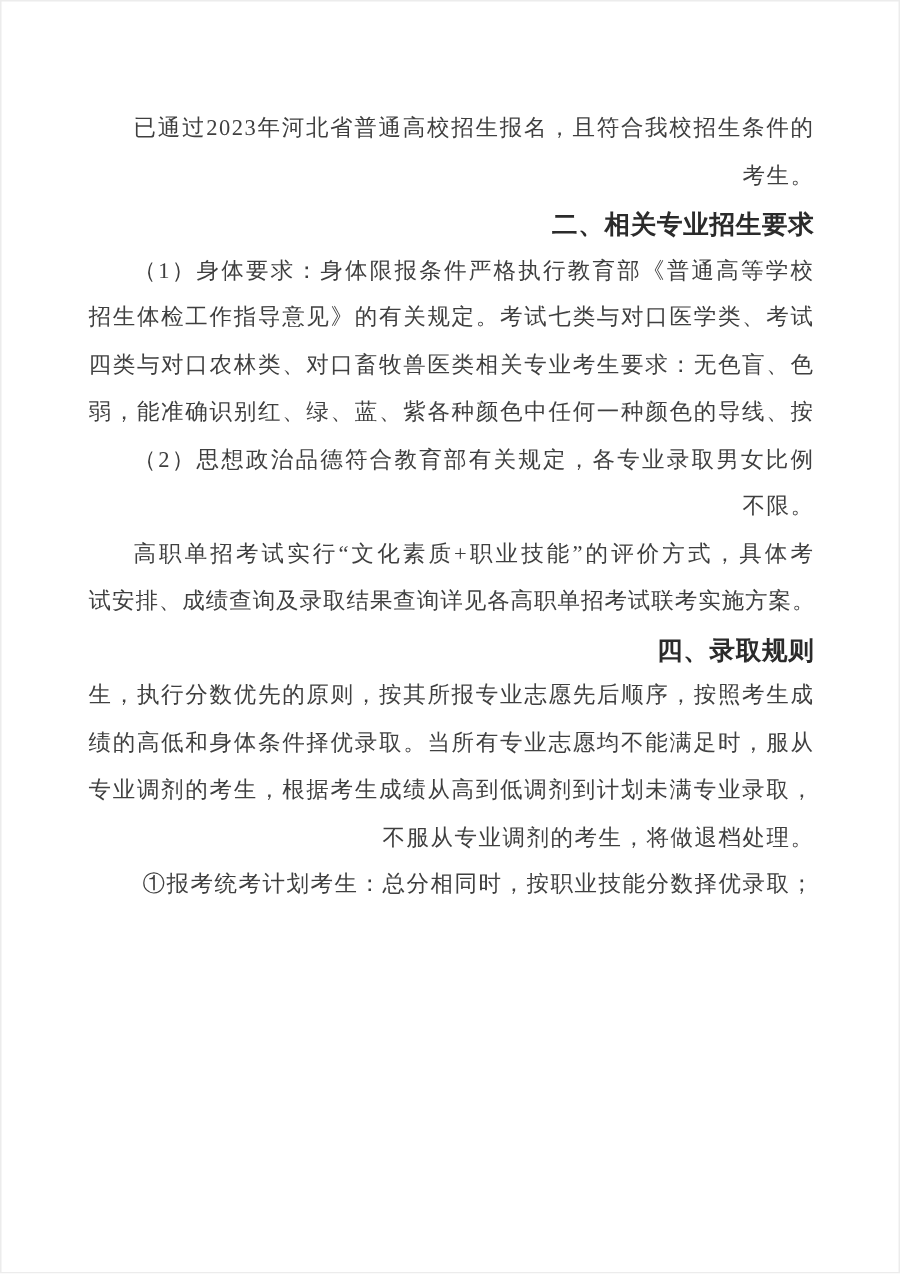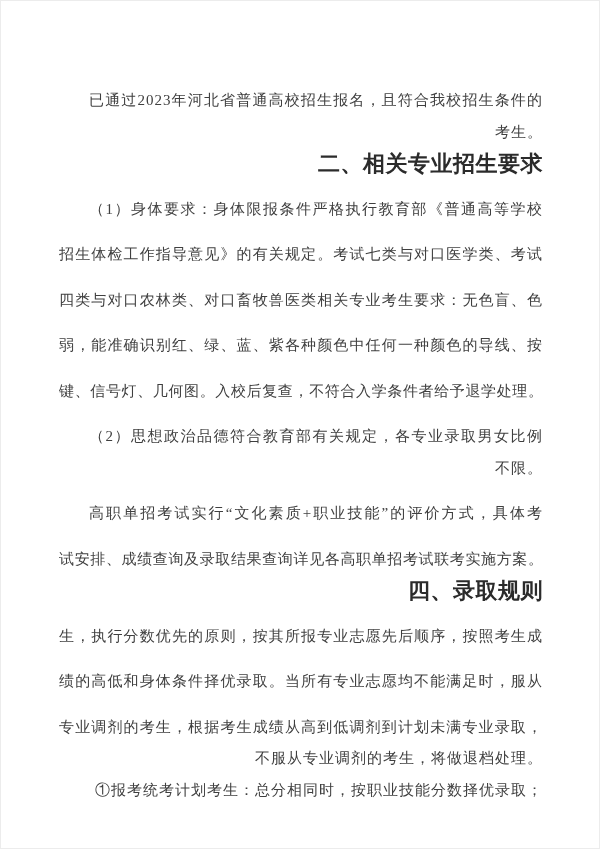--- a/index.html
+++ b/index.html
@@ -27,49 +27,47 @@
     height: 31.5px;
     line-height: 31.5px;
     white-space: nowrap;
     text-align: right;
     overflow: hidden;
   }
   .ln.stretch {
     text-align: justify;
     text-align-last: justify;
     text-justify: inter-character;
-    margin-top: 14px;
   }
   .ln.tight {
     letter-spacing: 0px;
   }
   .ln.indent {
     text-indent: 2em;
   }
   .ln.heading {
     font-family: "Liberation Sans", "DejaVu Sans", sans-serif;
     font-weight: 700;
-    font-size: 22px;
+    font-size: 17px;
     color: #2b2b2b;
     letter-spacing: 0.5px;
   }
 </style>
 </head>
 <body>
 
 <div class="page">
   <div class="content">
     <div class="ln indent stretch">已通过2023年河北省普通高校招生报名，且符合我校招生条件的</div>
     <div class="ln">考生。</div>
     <div class="ln heading indent">二、相关专业招生要求</div>
     <div class="ln indent stretch">（1）身体要求：身体限报条件严格执行教育部《普通高等学校</div>
     <div class="ln stretch">招生体检工作指导意见》的有关规定。考试七类与对口医学类、考试</div>
     <div class="ln stretch">四类与对口农林类、对口畜牧兽医类相关专业考生要求：无色盲、色</div>
     <div class="ln stretch">弱，能准确识别红、绿、蓝、紫各种颜色中任何一种颜色的导线、按</div>
-    <div class="ln stretch tight">键、信号灯、几何图。入校后复查，不符合入学条件者给予退学处理。</div>
     <div class="ln indent stretch">（2）思想政治品德符合教育部有关规定，各专业录取男女比例</div>
     <div class="ln">不限。</div>
     <div class="ln indent stretch">高职单招考试实行“文化素质+职业技能”的评价方式，具体考</div>
     <div class="ln stretch tight">试安排、成绩查询及录取结果查询详见各高职单招考试联考实施方案。</div>
     <div class="ln heading indent">四、录取规则</div>
     <div class="ln stretch">生，执行分数优先的原则，按其所报专业志愿先后顺序，按照考生成</div>
     <div class="ln stretch">绩的高低和身体条件择优录取。当所有专业志愿均不能满足时，服从</div>
     <div class="ln stretch">专业调剂的考生，根据考生成绩从高到低调剂到计划未满专业录取，</div>
     <div class="ln">不服从专业调剂的考生，将做退档处理。</div>
     <div class="ln indent">①报考统考计划考生：总分相同时，按职业技能分数择优录取；</div>

